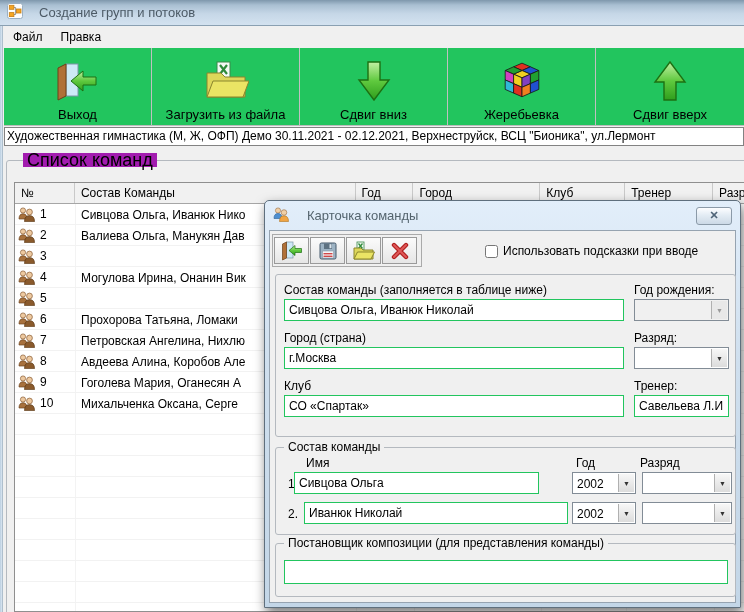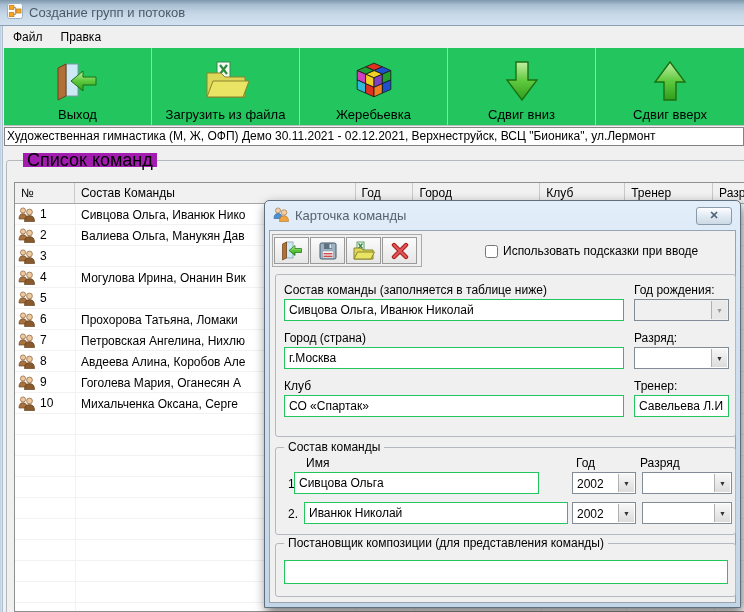--- a/index.html
+++ b/index.html
@@ -3,21 +3,21 @@
 <meta charset="utf-8">
 <style>
   html,body{margin:0;padding:0;}
   body{width:744px;height:612px;overflow:hidden;position:relative;background:#f0f0f0;
        font-family:"Liberation Sans",sans-serif;font-size:12px;color:#000;}
   *{box-sizing:border-box;}
 
   
   .titlebar{position:absolute;left:0;top:0;width:744px;height:26px;
     background:linear-gradient(180deg,#7e97ac 0,#a9bfd2 20%,#c6d7e7 55%,#d3e2f0 100%);
-    border-bottom:1px solid #8aa0b2;display:flex;align-items:center;gap:6px;padding-left:7px;}
+    border-bottom:1px solid #8aa0b2;display:flex;align-items:center;gap:16px;padding-left:7px;}
   .titlebar .ttext{color:#4c5a66;font-size:13px;}
   .win-frame-left{position:absolute;left:0;top:26px;width:3px;bottom:0;
     background:linear-gradient(90deg,#b9cddf,#dbe7f2);border-right:1px solid #aebfcd;}
 
   .menubar{position:absolute;left:4px;top:26px;width:740px;height:22px;background:#f0f0f0;
     display:flex;align-items:center;}
   .menu-item{padding:3px 9px;cursor:default;}
 
   .toolbar{position:absolute;left:4px;top:48px;width:740px;height:78px;background:#22c55e;
     border-bottom:1px solid #bcbcbc;display:flex;}
@@ -52,21 +52,21 @@
     linear-gradient(#f3f3f3,#f3f3f3) 699px 0/1px 100% no-repeat;}
   .c-num{width:60px;display:flex;align-items:center;gap:4px;padding-left:3px;position:relative;}
   .c-team{width:281px;padding:4px 0 0 6px;white-space:nowrap;overflow:hidden;position:relative;}
 
   
   .dialog{position:absolute;left:264px;top:200px;width:477px;height:408px;
     background:linear-gradient(180deg,#e2eefa 0,#cfdfee 40%,#c3d6e7 100%);
     border:1px solid #5f6f7d;border-radius:5px 5px 0 0;
     box-shadow:2px 5px 12px rgba(0,0,0,.55);padding:29px 4px 4px 4px;z-index:10;}
   .dtitle{position:absolute;left:0;top:0;width:100%;height:29px;display:flex;align-items:center;
-    gap:6px;padding:0 8px;}
+    gap:18px;padding:0 8px;}
   .dtitle .dtext{color:#54646e;font-size:13px;flex:1;}
   .close-btn{width:36px;height:18px;border:1px solid #8b9aa8;border-radius:3px;
     background:linear-gradient(180deg,#fdfeff,#e3ecf4 45%,#ccd9e6);
     display:flex;align-items:center;justify-content:center;color:#4f6478;
     font-size:11px;font-weight:bold;cursor:default;}
   .dclient{width:100%;height:100%;background:#f0f0f0;border:1px solid #96a3b0;position:relative;}
 
   .dtb-panel{position:absolute;left:2px;top:3px;width:150px;height:33px;border:1px solid #aaa;
     background:#f0f0f0;display:flex;align-items:center;padding:1px;gap:1px;}
   .dtb-btn{width:35px;height:27px;border:1px solid #9a9a9a;
@@ -147,20 +147,28 @@
   <div class="tbtn">
     <span class="ticonbox">
       <svg width="46" height="40" viewBox="0 0 46 40">
         <rect x="14" y="1" width="13" height="16" fill="#f4f9f4" stroke="#3a8a4a"></rect>
         <path d="M17,4 L24,13 M24,4 L17,13" stroke="#2e8b3a" stroke-width="2.2"></path>
         <path d="M4,12 L4,36 L42,36 L42,16 L22,16 L18,12 Z" fill="#ddd75a" stroke="#8a852c"></path>
         <polygon points="4,36 10,20 46,20 40,36" fill="#eae464" stroke="#8a852c"></polygon>
       </svg>
     </span>
     <span class="tlabel">Загрузить из файла</span>
+  </div>
+  <div class="tbtn">
+    <span class="ticonbox">
+      <svg width="34" height="42" viewBox="0 0 34 42">
+        <path d="M17,40 L2,20 H11 V2 H23 V20 H32 Z" fill="url(#ggreen)" stroke="#1d7012" stroke-width="1.4"></path>
+      </svg>
+    </span>
+    <span class="tlabel">Сдвиг вниз</span>
   </div>
   <div class="tbtn">
     <span class="ticonbox">
       <svg width="42" height="38" viewBox="0 0 40 36">
         <g stroke="#1a1a1a" stroke-width="0.8">
           <polygon points="20,1 28,4.5 20,8 12,4.5" fill="#e03020"></polygon>
           <polygon points="28,4.5 36,8 28,11.5 20,8" fill="#2050d0"></polygon>
           <polygon points="20,8 28,11.5 20,15 12,11.5" fill="#f0d020"></polygon>
           <polygon points="12,4.5 20,8 12,11.5 4,8" fill="#20a030"></polygon>
           <polygon points="4,8 12,11.5 12,20.5 4,17" fill="#d040c0"></polygon>
@@ -168,28 +176,20 @@
           <polygon points="4,17 12,20.5 12,29.5 4,26" fill="#30b8d8"></polygon>
           <polygon points="12,20.5 20,24 20,33 12,29.5" fill="#e03020"></polygon>
           <polygon points="20,15 28,11.5 28,20.5 20,24" fill="#8040c0"></polygon>
           <polygon points="28,11.5 36,8 36,17 28,20.5" fill="#20a030"></polygon>
           <polygon points="20,24 28,20.5 28,29.5 20,33" fill="#f08020"></polygon>
           <polygon points="28,20.5 36,17 36,26 28,29.5" fill="#2050d0"></polygon>
         </g>
       </svg>
     </span>
     <span class="tlabel">Жеребьевка</span>
-  </div>
-  <div class="tbtn">
-    <span class="ticonbox">
-      <svg width="34" height="42" viewBox="0 0 34 42">
-        <path d="M17,40 L2,20 H11 V2 H23 V20 H32 Z" fill="url(#ggreen)" stroke="#1d7012" stroke-width="1.4"></path>
-      </svg>
-    </span>
-    <span class="tlabel">Сдвиг вниз</span>
   </div>
   <div class="tbtn">
     <span class="ticonbox">
       <svg width="34" height="42" viewBox="0 0 34 42">
         <path d="M17,2 L32,22 H23 V40 H11 V22 H2 Z" fill="url(#ggreen)" stroke="#1d7012" stroke-width="1.4"></path>
       </svg>
     </span>
     <span class="tlabel">Сдвиг вверх</span>
   </div>
 </div>

